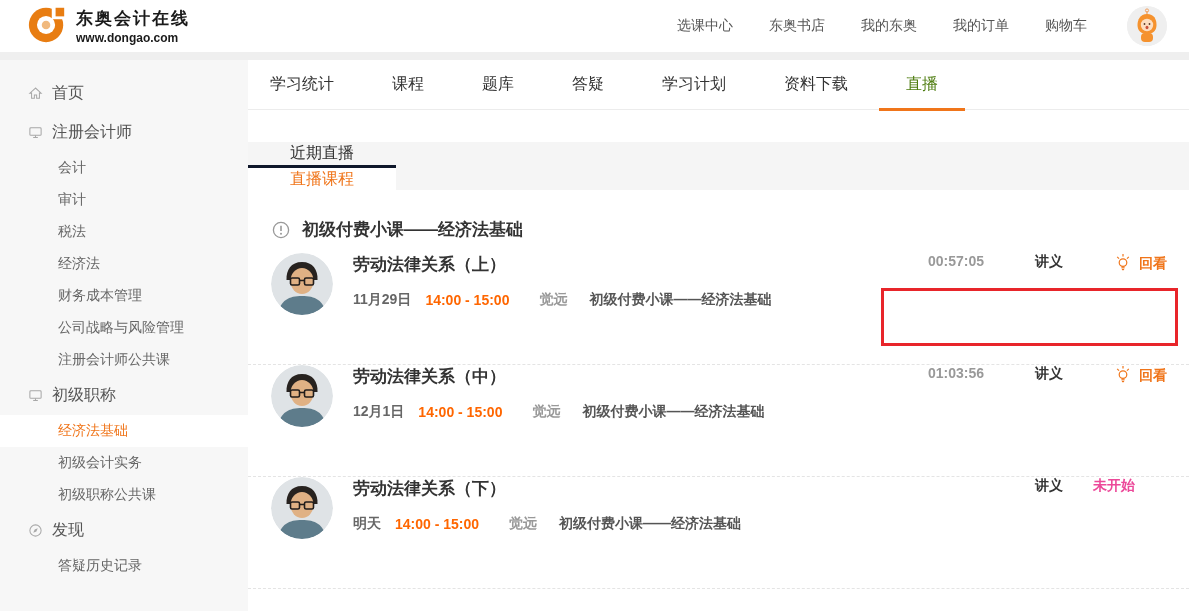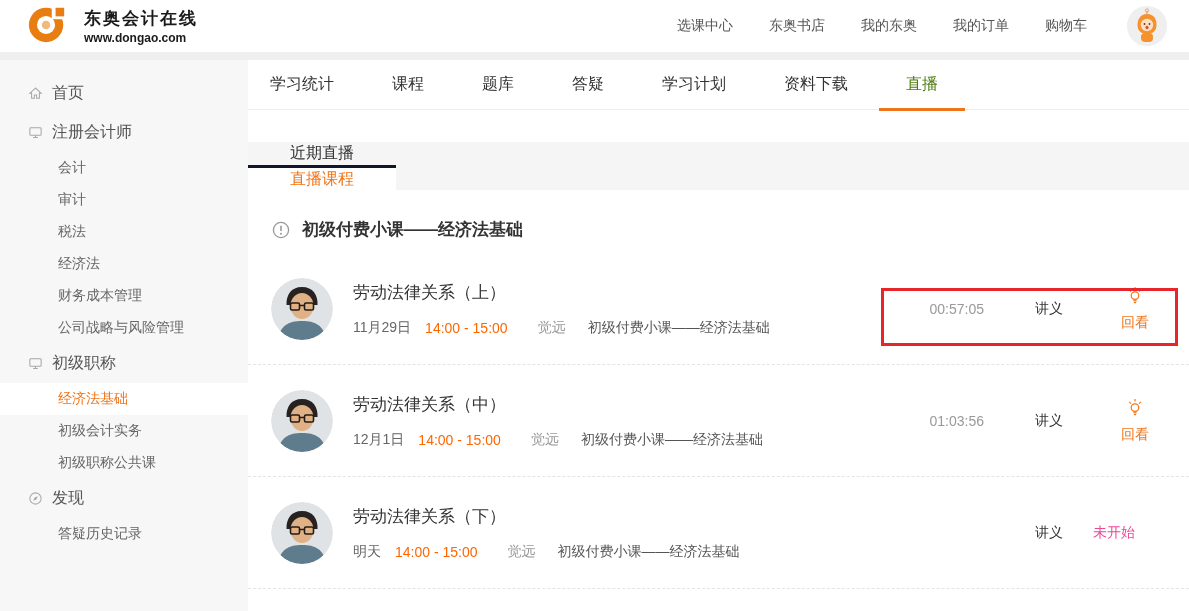--- a/index.html
+++ b/index.html
@@ -2,21 +2,21 @@
 <html><head>
 <meta charset="utf-8">
 <style>
   * { margin:0; padding:0; box-sizing:border-box; }
   html,body { width:1189px; height:611px; overflow:hidden;
     font-family:"Liberation Sans","DejaVu Sans",sans-serif; background:#efefef; }
 
   
   .header { height:52px; background:#fff; display:flex; align-items:center;
     justify-content:space-between; padding:0 22px 0 26px; }
-  .logo { display:flex; align-items:center; gap:16px; cursor:pointer; }
+  .logo { display:flex; align-items:center; gap:8px; cursor:pointer; }
   .logo-text .cn { font-size:17px; font-weight:bold; color:#1a1a1a; letter-spacing:2px; }
   .logo-text .en { font-size:12px; font-weight:bold; color:#1a1a1a; margin-top:1px; }
   .top-nav { display:flex; align-items:center; gap:36px; }
   .top-nav a { font-size:14px; color:#555; text-decoration:none; cursor:pointer; }
   .avatar { width:40px; height:40px; border-radius:50%; background:#f0f0f0;
     margin-left:4px; overflow:hidden; cursor:pointer; }
 
   
   .page-body { display:flex; margin-top:8px; height:551px; }
   .sidebar { width:248px; background:#f7f7f7; padding-top:14px; flex-shrink:0; }
@@ -44,34 +44,34 @@
   .subtab.active { background:#fff; color:#f0751a; border-top:3px solid #0f172a; }
 
   
   .section-head { display:flex; align-items:center; margin:28px 0 0 24px; }
   .section-head .info { width:18px; height:18px; margin-right:12px; display:inline-flex; }
   .section-head .txt { font-size:17px; font-weight:bold; color:#333; }
 
   
   .rows { margin-top:12px; }
   .row { height:112px; position:relative; border-bottom:1px dashed #e4e4e4;
-    display:flex; align-items:center; padding-left:23px; }
+    display:flex; align-items:flex-start; padding-left:23px;font-weight:bold; }
   .row .photo { width:62px; height:62px; border-radius:50%; overflow:hidden;
     flex-shrink:0; }
   .row .info-block { margin-left:20px; }
   .row .title { font-size:17px; color:#333; }
   .row .meta { margin-top:15px; font-size:14px; display:flex; align-items:center; }
   .row .meta .date { color:#666; }
   .row .meta .time { color:#ff6600; margin-left:14px; }
   .row .meta .teacher { color:#999; margin-left:30px; }
   .row .meta .course { color:#555; margin-left:22px; }
   .col-duration { position:absolute; right:205px; font-size:14px; color:#999; }
   .col-handout { position:absolute; right:126px; font-size:14px; color:#333; cursor:pointer; }
-  .col-action { position:absolute; right:40px; font-size:14px; color:#f0751a;
-    display:flex; align-items:center; gap:7px; cursor:pointer;flex-direction:column; }
+  .col-action { position:absolute; right:22px; font-size:14px; color:#f0751a;
+    display:flex; align-items:center; gap:7px; cursor:pointer; }
   .col-status { position:absolute; right:54px; font-size:14px; color:#ec4899; }
   .annotation-box { position:absolute; right:11px; top:50%; margin-top:-21px;
     width:297px; height:58px; border:3px solid #e8252a; pointer-events:none; }
 </style>
 </head>
 <body>
 
 <div class="header">
   <div class="logo">
     <span>
@@ -142,20 +142,23 @@
       </div>
     <div class="side-item sub">
         <span>经济法</span>
       </div>
     <div class="side-item sub">
         <span>财务成本管理</span>
       </div>
     <div class="side-item sub">
         <span>公司战略与风险管理</span>
       </div>
+    <div class="side-item sub">
+        <span>注册会计师公共课</span>
+      </div>
     <div class="side-item">
       <span class="ic">
         <svg viewBox="0 0 16 16" width="15" height="15">
             <rect x="2" y="3" width="12" height="8" rx="1" fill="none" stroke="#a8a8a8" stroke-width="1.1"></rect>
             <line x1="8" y1="11" x2="8" y2="13" stroke="#a8a8a8" stroke-width="1.1"></line>
             <line x1="5.5" y1="13.3" x2="10.5" y2="13.3" stroke="#a8a8a8" stroke-width="1.1"></line>
           </svg>
       </span>
       <span>初级职称</span>
     </div>

